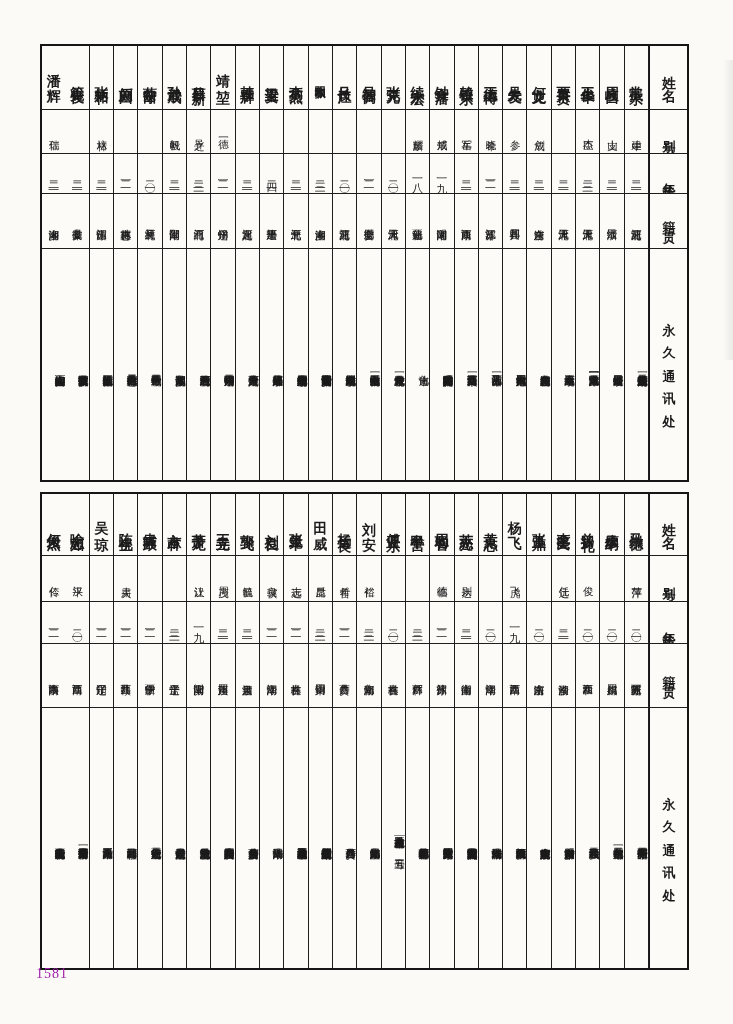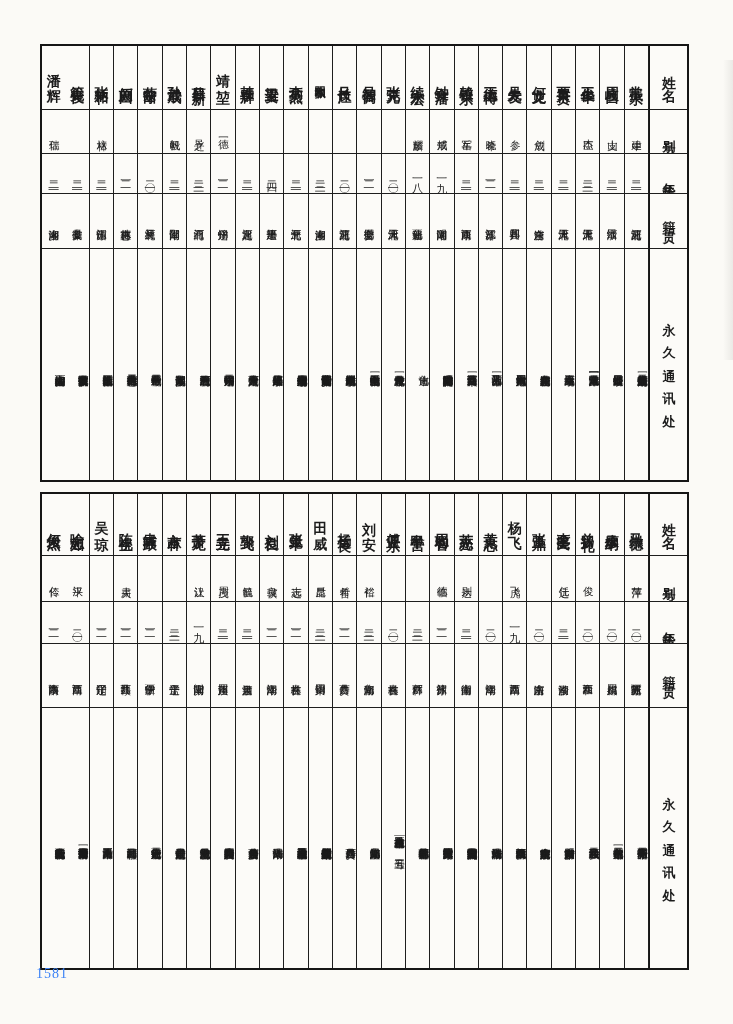--- a/index.html
+++ b/index.html
@@ -77,21 +77,21 @@
   .h-alias  { height: var(--h-alias);  align-items: center; font-size: 13px; letter-spacing: 2px; }
   .h-age    { height: var(--h-age);    align-items: center; font-size: 13px; letter-spacing: 1px; }
   .h-native { height: var(--h-native); align-items: center; font-size: 13px; letter-spacing: 10px; }
   .h-addr   { flex: 1; align-items: center; font-size: 13px; letter-spacing: 23px; padding-top: 10px; }
 
   .page-number {
     position: absolute;
     left: 36px; top: 966px;
     font-size: 14px;
     letter-spacing: 1px;
-    color: #3b82f6;
+    color: #a21caf;
     font-family: "Liberation Serif", serif;
   }
   
   .smudge {
     position: absolute; right: 0; top: 60px;
     width: 10px; height: 300px;
     background: linear-gradient(to left, rgba(120,120,115,0.12), rgba(120,120,115,0));
   }
 </style>
 </head>

